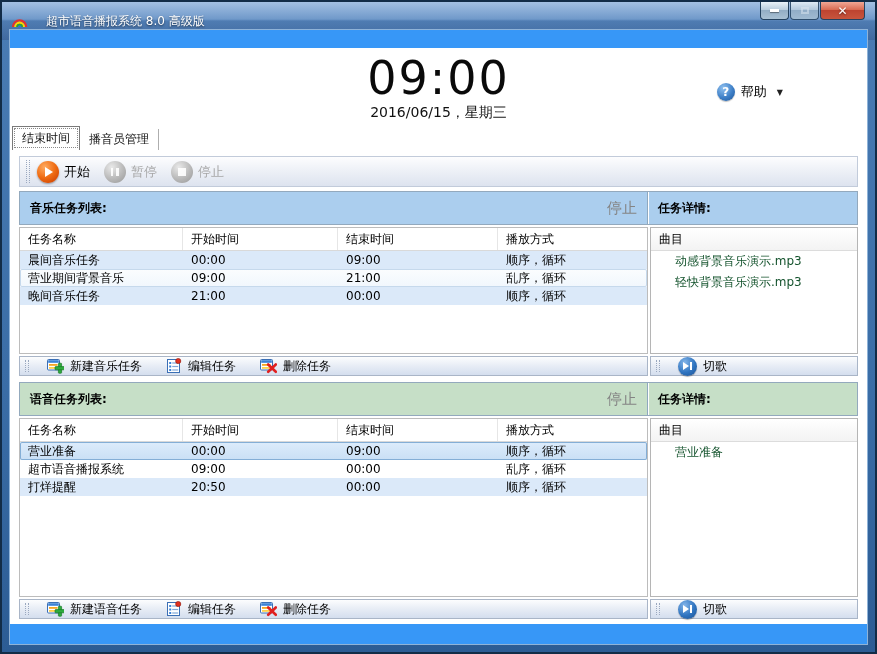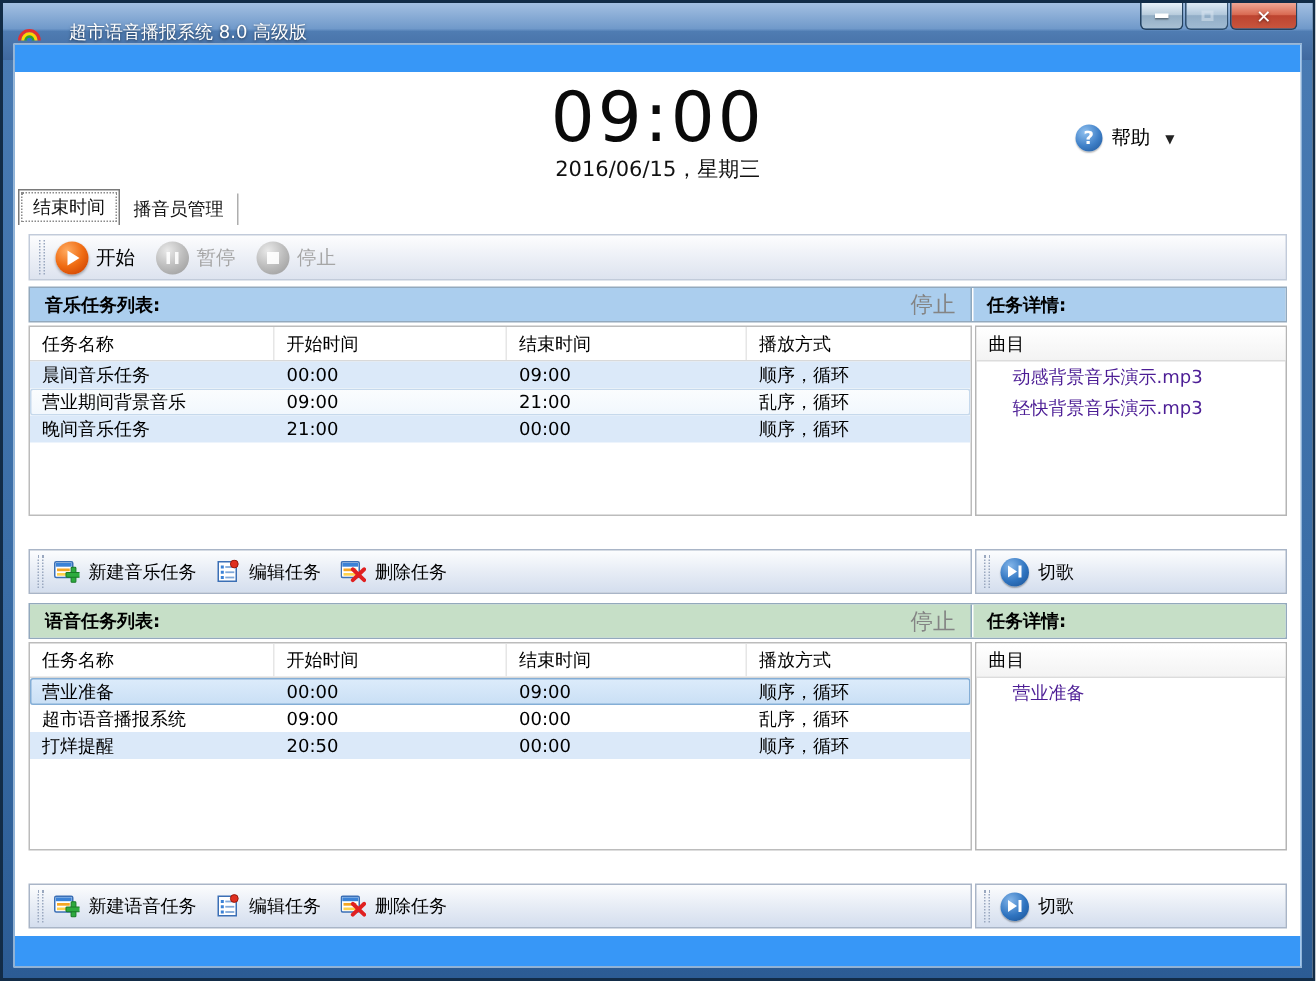--- a/index.html
+++ b/index.html
@@ -111,21 +111,21 @@
     width:22px; height:22px; border-radius:50%;
     display:flex; align-items:center; justify-content:center;
     background: radial-gradient(circle at 35% 28%, #e9e9e9 0%, #bdbdbd 50%, #9a9a9a 95%);
   }
   .pause-bars { width:8px; height:8px; background:linear-gradient(90deg,#fff 0 2.5px, transparent 2.5px 5.5px, #fff 5.5px 8px); opacity:.9; }
   .stop-square { width:8px; height:8px; background:#fff; opacity:.9; }
   
   .section { flex:0 0 auto; display:flex; flex-direction:column; }
   .section.grow { flex:1 1 auto; min-height:0; }
   .sec-header {
-    height:24px; display:flex; flex:0 0 auto;
+    height:34px; display:flex; flex:0 0 auto;
     border:1px solid #93a9bd;
   }
   .sec-header.music-bg  > div { background:#abceee; }
   .sec-header.voice-bg  > div { background:#c6dfc7; }
   .sec-left  { flex:1; display:flex; align-items:center; padding:0 10px; border-right:1px solid #8ea8be; }
   .sec-right { width:208px; flex:0 0 auto; display:flex; align-items:center; padding:0 9px; margin-left:1px; }
   .sec-title { font-weight:bold; font-size:12px; }
   .sec-status { margin-left:auto; color:#848484; font-size:15px; }
   .sec-body { display:flex; margin-top:2px; min-height:0;justify-content:space-between; }
   .sec-body.music-h { height:127px; }
@@ -141,28 +141,27 @@
   .trow.alt { background:#dbe9f9; }
   .trow.sel-hot { background:linear-gradient(180deg,#fbfdfe,#f1f7fd); box-shadow:inset 0 0 0 1px #c6d9ec; border-radius:2px; }
   .trow.sel { background:linear-gradient(180deg,#ddecfb,#c9dff5); box-shadow:inset 0 0 0 1px #84aed6; border-radius:2px; }
   
   .details { width:208px; flex:0 0 auto; margin-left:2px; border:1px solid #b5b5b5; background:#fff; display:flex; flex-direction:column; }
   .details-head {
     height:23px; flex:0 0 auto; display:flex; align-items:center; padding-left:8px;
     background:linear-gradient(180deg,#ffffff,#f3f3f3); border-bottom:1px solid #dcdcdc;
     font-size:12px; cursor:pointer;
   }
-  .details-item { padding-left:24px; line-height:21px; font-size:12px; color:#4c1d95; cursor:pointer; white-space:nowrap; }
+  .details-item { padding-left:24px; line-height:21px; font-size:12px; color:#14532d; cursor:pointer; white-space:nowrap; }
   
   .btnbar-row { display:flex; margin-top:2px; flex:0 0 auto; }
   .btnbar {
-    height:30px; display:flex; align-items:center; gap:2px; padding:0 3px;
+    height:20px; display:flex; align-items:center; gap:13px; padding:0 3px;
     border:1px solid #a9b5c7;
     background:linear-gradient(180deg,#fcfdfe 0%, #e9eef6 45%, #d4deee 100%);
-    margin-top:20px;
   }
   .btnbar.left { flex:1; }
   .btnbar.right { width:208px; flex:0 0 auto; margin-left:2px; }
   .bar-btn { display:flex; align-items:center; gap:6px; padding:2px 7px 2px 4px; cursor:pointer; border-radius:2px; }
   .bar-btn .lbl { font-size:12px; white-space:nowrap; }
   .bar-btn svg { flex:0 0 auto; }
   .skip-circle {
     width:19px; height:19px; border-radius:50%;
     display:flex; align-items:center; justify-content:center;
     background: radial-gradient(circle at 35% 28%, #83b5e9 0%, #2f74c0 55%, #1a4f90 100%);

